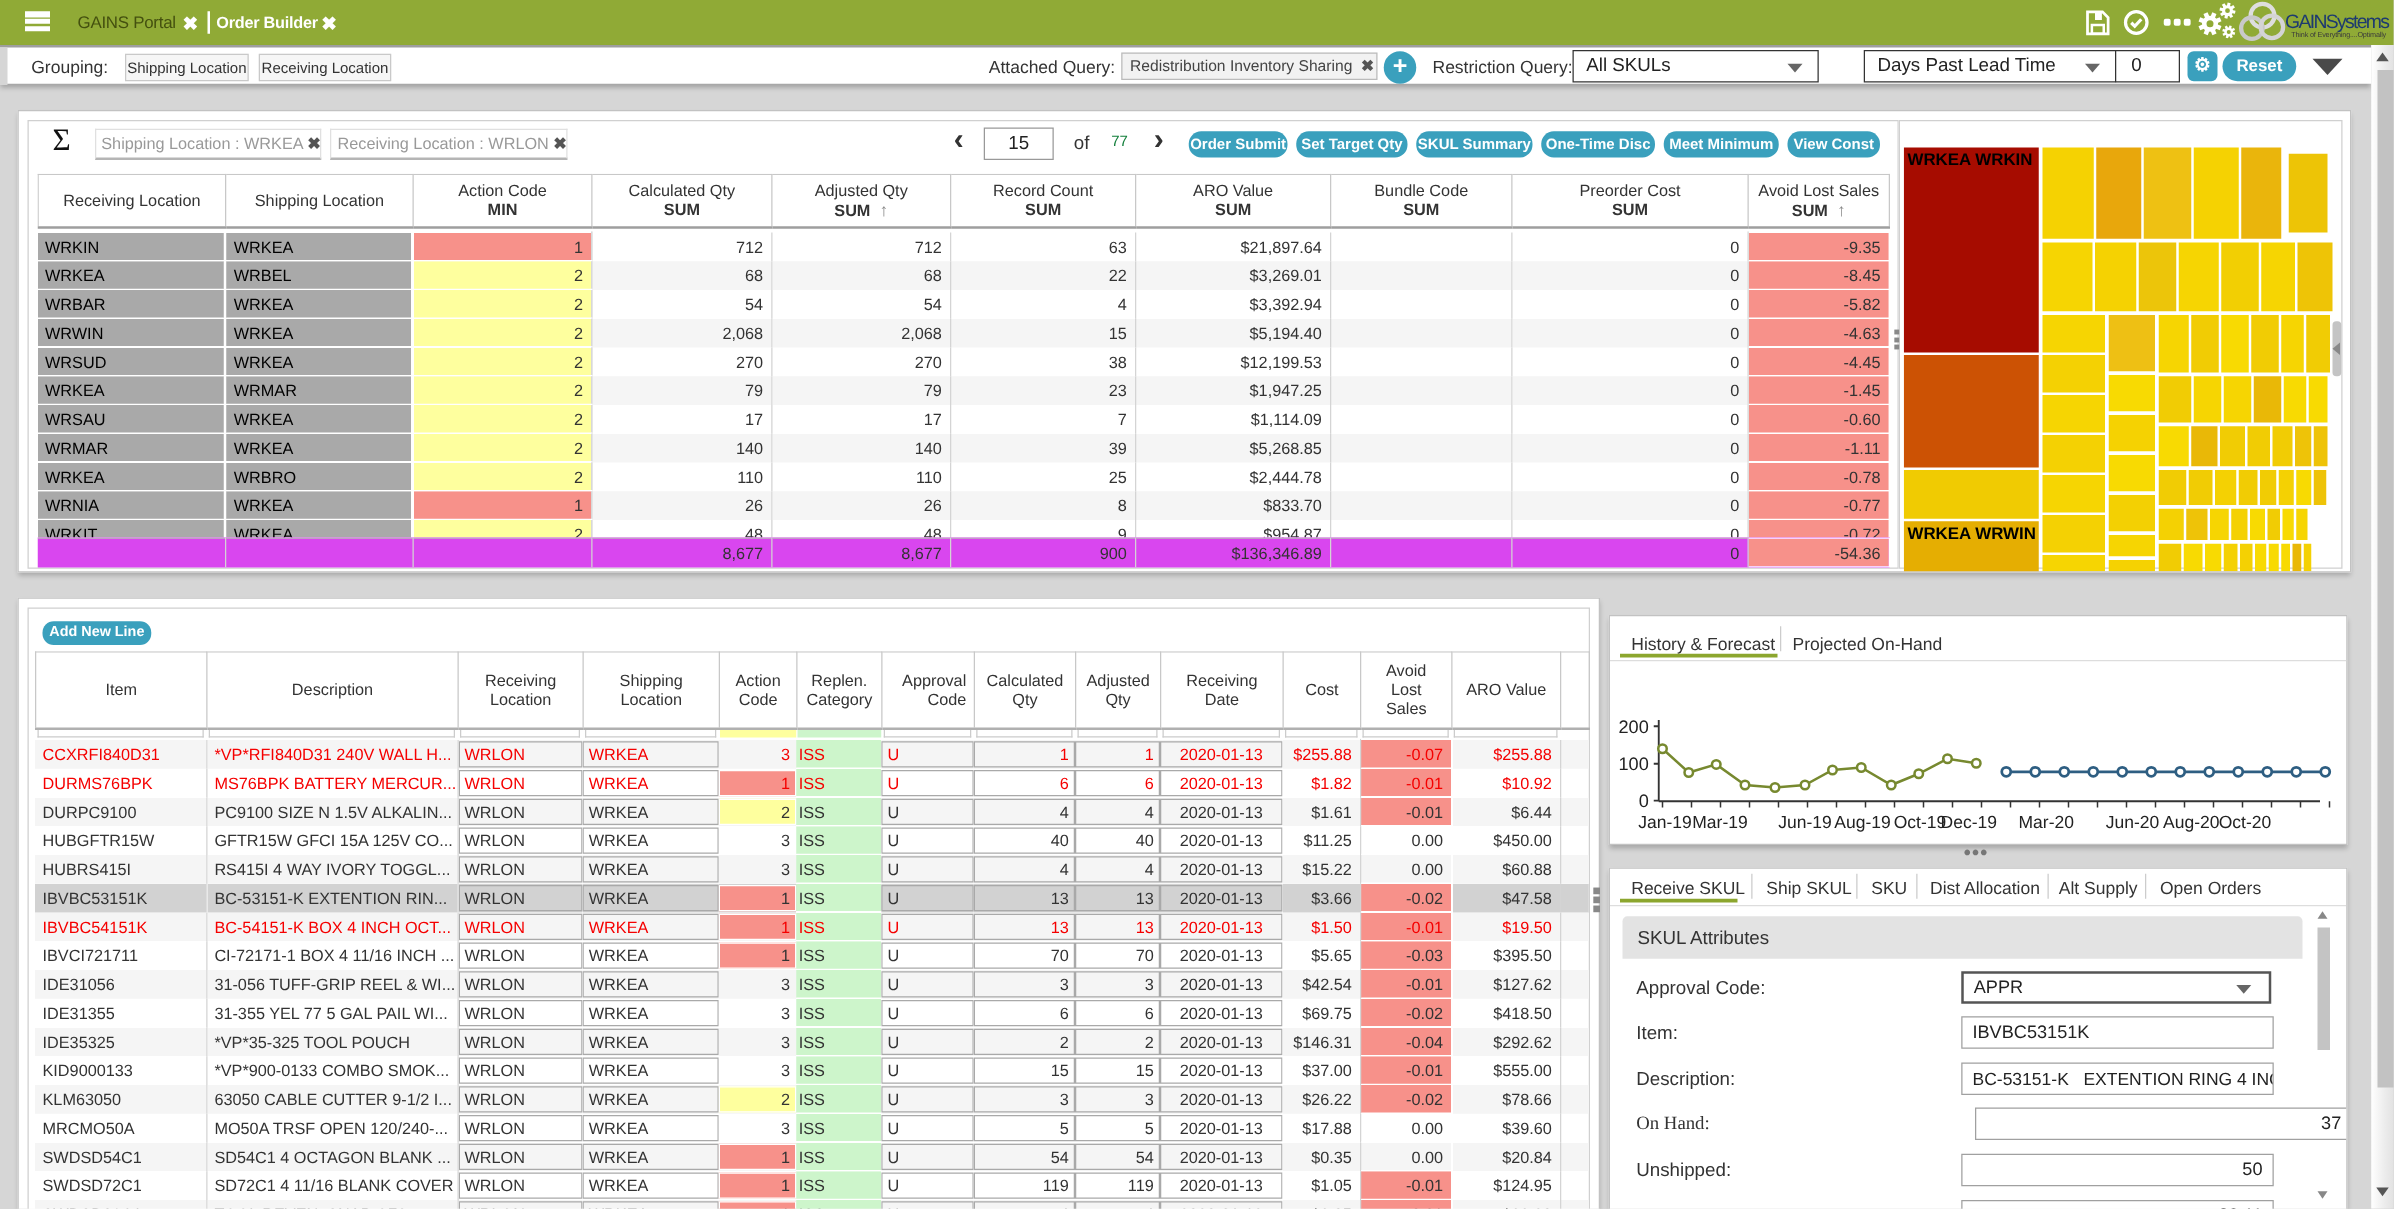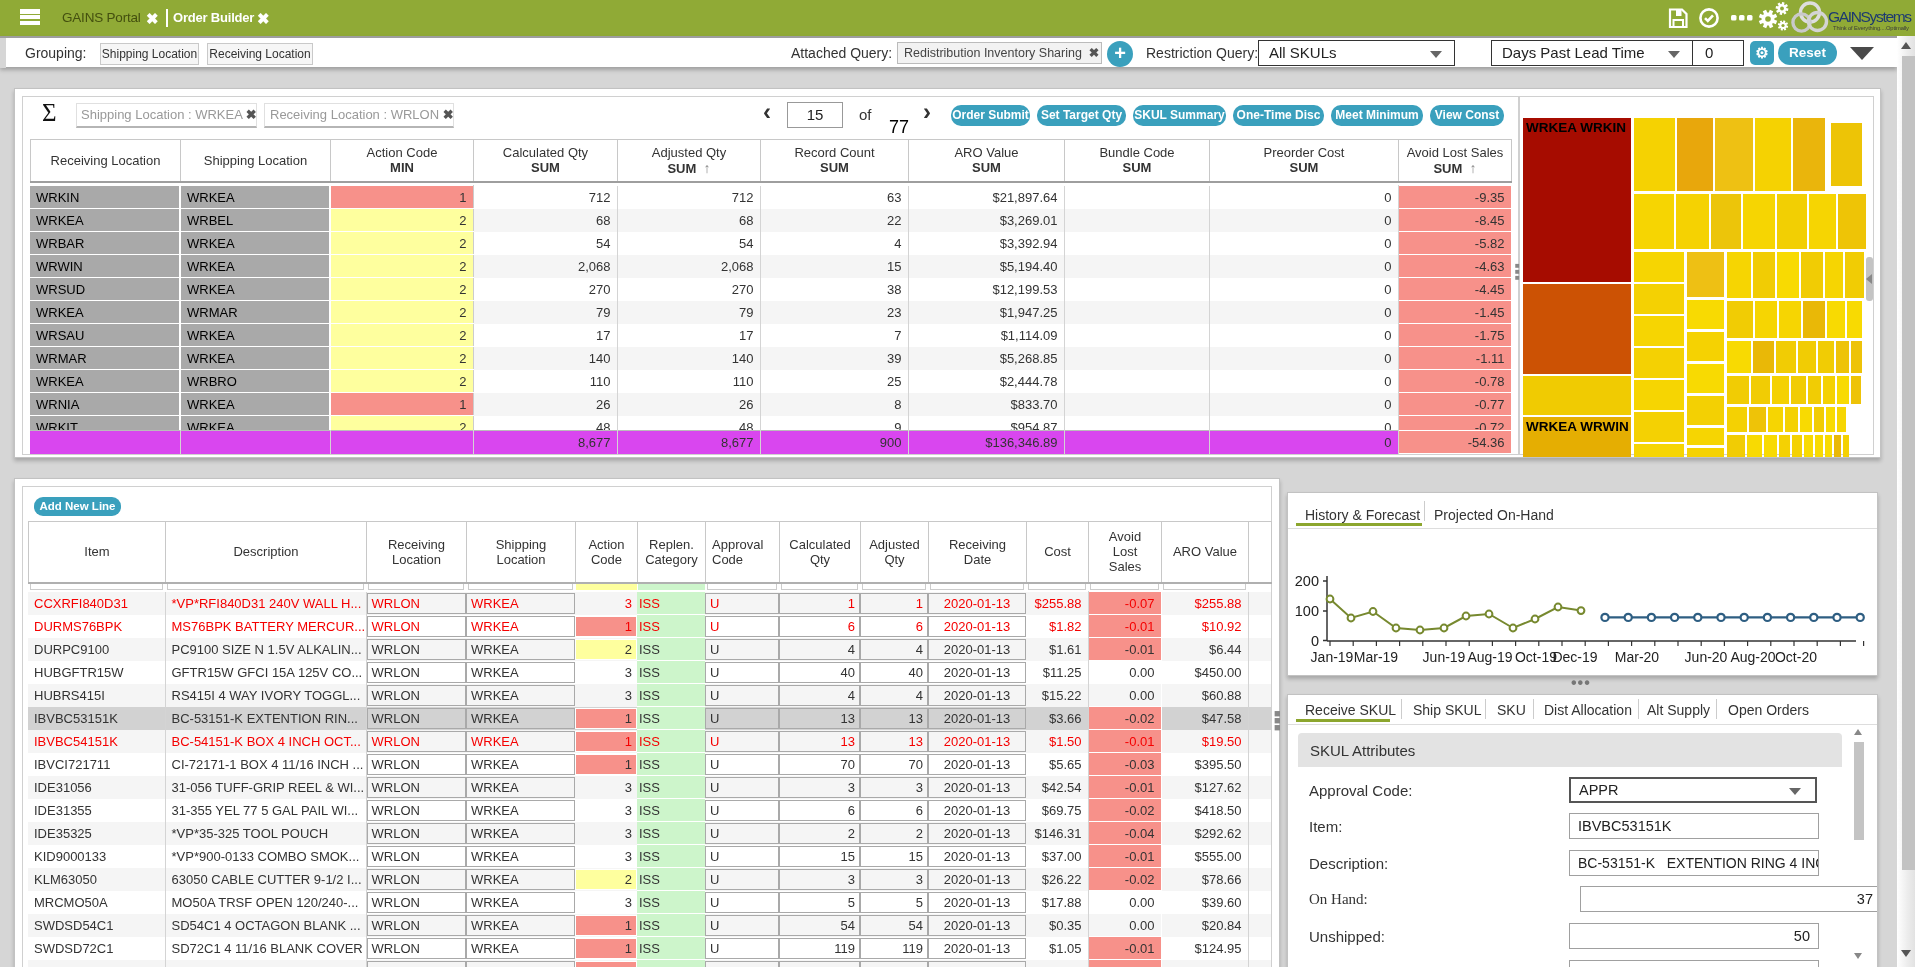--- a/index.html
+++ b/index.html
@@ -148,21 +148,21 @@
 <div class="panel" style="left:14px; top:88px; width:1867px; height:370px;">
   <div class="subpanel" style="left:7px; top:7px; width:1497px; height:359px;"></div>
   <div class="subpanel" style="left:1504px; top:7px; width:355px; height:359px;"></div>
   <div id="sumhdr">
     <div class="abs" style="left:27px; top:10px; font-size:25px; color:#111; font-family:'Liberation Serif',serif;">Σ</div>
     <div class="abs" style="left:61px; top:14px; width:181px; height:25px; border:1px solid #e0e0e0; border-bottom:2px solid #b5b5b5; font-size:13px; color:#999; line-height:22px; padding:0 4px; white-space:nowrap; overflow:hidden;">Shipping Location : WRKEA <b style="color:#555;">✖</b></div>
     <div class="abs" style="left:249px; top:14px; width:190px; height:25px; border:1px solid #e0e0e0; border-bottom:2px solid #b5b5b5; font-size:13px; color:#999; line-height:22px; padding:0 5px; white-space:nowrap; overflow:hidden;">Receiving Location : WRLON <b style="color:#555;">✖</b></div>
     <div class="abs" style="left:748px; top:9px; font-size:24px; color:#333; font-weight:bold;">‹</div>
     <div class="abs" style="left:772px; top:13px; width:56px; height:26px; border:1px solid #999; font-size:15px; color:#222; text-align:center; line-height:24px;">15</div>
     <div class="abs" style="left:844px; top:17px; font-size:15px; color:#333;">of</div>
-    <div class="abs" style="left:874px; top:28px; font-size:18px; color:#000000;">77</div>
+    <div class="abs" style="left:874px; top:17px; font-size:12px; color:#15803d;">77</div>
     <div class="abs" style="left:908px; top:9px; font-size:24px; color:#333; font-weight:bold;">›</div>
     <div class="tealbtn" style="left:936px; top:16px; width:79px; height:21px; border-radius:10px; line-height:20px;">Order Submit</div>
     <div class="tealbtn" style="left:1022px; top:16px; width:89px; height:21px; border-radius:10px; line-height:20px;">Set Target Qty</div>
     <div class="tealbtn" style="left:1118px; top:16px; width:93px; height:21px; border-radius:10px; line-height:20px;">SKUL Summary</div>
     <div class="tealbtn" style="left:1218px; top:16px; width:91px; height:21px; border-radius:10px; line-height:20px;">One-Time Disc</div>
     <div class="tealbtn" style="left:1316px; top:16px; width:92px; height:21px; border-radius:10px; line-height:20px;">Meet Minimum</div>
     <div class="tealbtn" style="left:1415px; top:16px; width:74px; height:21px; border-radius:10px; line-height:20px;">View Const</div>
   </div>
   <div id="sumgrid" class="abs" style="left:15px; top:50px; width:1482px; height:316px; overflow:hidden;">
   <table class="grid" style="width:1481px;">
@@ -311,21 +311,21 @@
 <tr style="height:23px;">
               <td class="loccell" style="border:2px solid #fff; border-width:1px 2px 1px 0;">WRSAU</td>
               <td class="loccell" style="border:2px solid #fff; border-width:1px 2px 1px 0;">WRKEA</td>
               <td class="num yellow" style="border:1px solid #fff; border-right:1px solid #ccc;">2</td>
               <td class="num" style="border-right:1px solid #d4d4d4;">17</td>
               <td class="num" style="border-right:1px solid #d4d4d4;">17</td>
               <td class="num" style="border-right:1px solid #d4d4d4;">7</td>
               <td class="num" style="border-right:1px solid #d4d4d4;">$1,114.09</td>
               <td class="num" style="border-right:1px solid #d4d4d4;"></td>
               <td class="num" style="border-right:1px solid #d4d4d4;">0</td>
-              <td class="num pink" style="border:1px solid #fff;">-1.75</td>
+              <td class="num pink" style="border:1px solid #fff;">-0.60</td>
             </tr>
 <tr style="height:23px;" class="stripe">
               <td class="loccell" style="border:2px solid #fff; border-width:1px 2px 1px 0;">WRMAR</td>
               <td class="loccell" style="border:2px solid #fff; border-width:1px 2px 1px 0;">WRKEA</td>
               <td class="num yellow" style="border:1px solid #fff; border-right:1px solid #ccc;">2</td>
               <td class="num" style="border-right:1px solid #d4d4d4;">140</td>
               <td class="num" style="border-right:1px solid #d4d4d4;">140</td>
               <td class="num" style="border-right:1px solid #d4d4d4;">39</td>
               <td class="num" style="border-right:1px solid #d4d4d4;">$5,268.85</td>
               <td class="num" style="border-right:1px solid #d4d4d4;"></td>
@@ -511,21 +511,21 @@
           <col style="width:23px">
         </colgroup>
         <tbody>
           <tr style="height:61px;">
             <th style="border:1px solid #c8c8c8; border-bottom:2px solid #b0b0b0; text-align:center; line-height:15px;">Item</th>
             <th style="border:1px solid #c8c8c8; border-bottom:2px solid #b0b0b0; text-align:center; line-height:15px;">Description</th>
             <th style="border:1px solid #c8c8c8; border-bottom:2px solid #b0b0b0; text-align:center; line-height:15px;">Receiving<br>Location</th>
             <th style="border:1px solid #c8c8c8; border-bottom:2px solid #b0b0b0; text-align:center; line-height:15px;">Shipping<br>Location</th>
             <th style="border:1px solid #c8c8c8; border-bottom:2px solid #b0b0b0; text-align:center; line-height:15px;">Action<br>Code</th>
             <th style="border:1px solid #c8c8c8; border-bottom:2px solid #b0b0b0; text-align:center; line-height:15px;">Replen.<br>Category</th>
-            <th style="border:1px solid #c8c8c8; border-bottom:2px solid #b0b0b0; text-align:left; line-height:15px;">Approval<br>Code</th>
+            <th style="border:1px solid #c8c8c8; border-bottom:2px solid #b0b0b0; text-align:right; line-height:15px;">Approval<br>Code</th>
             <th style="border:1px solid #c8c8c8; border-bottom:2px solid #b0b0b0; text-align:center; line-height:15px;">Calculated<br>Qty</th>
             <th style="border:1px solid #c8c8c8; border-bottom:2px solid #b0b0b0; text-align:center; line-height:15px;">Adjusted<br>Qty</th>
             <th style="border:1px solid #c8c8c8; border-bottom:2px solid #b0b0b0; text-align:center; line-height:15px;">Receiving<br>Date</th>
             <th style="border:1px solid #c8c8c8; border-bottom:2px solid #b0b0b0; text-align:center; line-height:15px;">Cost</th>
             <th style="border:1px solid #c8c8c8; border-bottom:2px solid #b0b0b0; text-align:center; line-height:15px;">Avoid<br>Lost<br>Sales</th>
             <th style="border:1px solid #c8c8c8; border-bottom:2px solid #b0b0b0; text-align:center; line-height:15px;">ARO Value</th>
             <th style="border:1px solid #c8c8c8; border-bottom:2px solid #b0b0b0; text-align:center; line-height:15px;">
               <div style="text-align:left; padding-left:16px;">E</div>
             </th>
           </tr>

